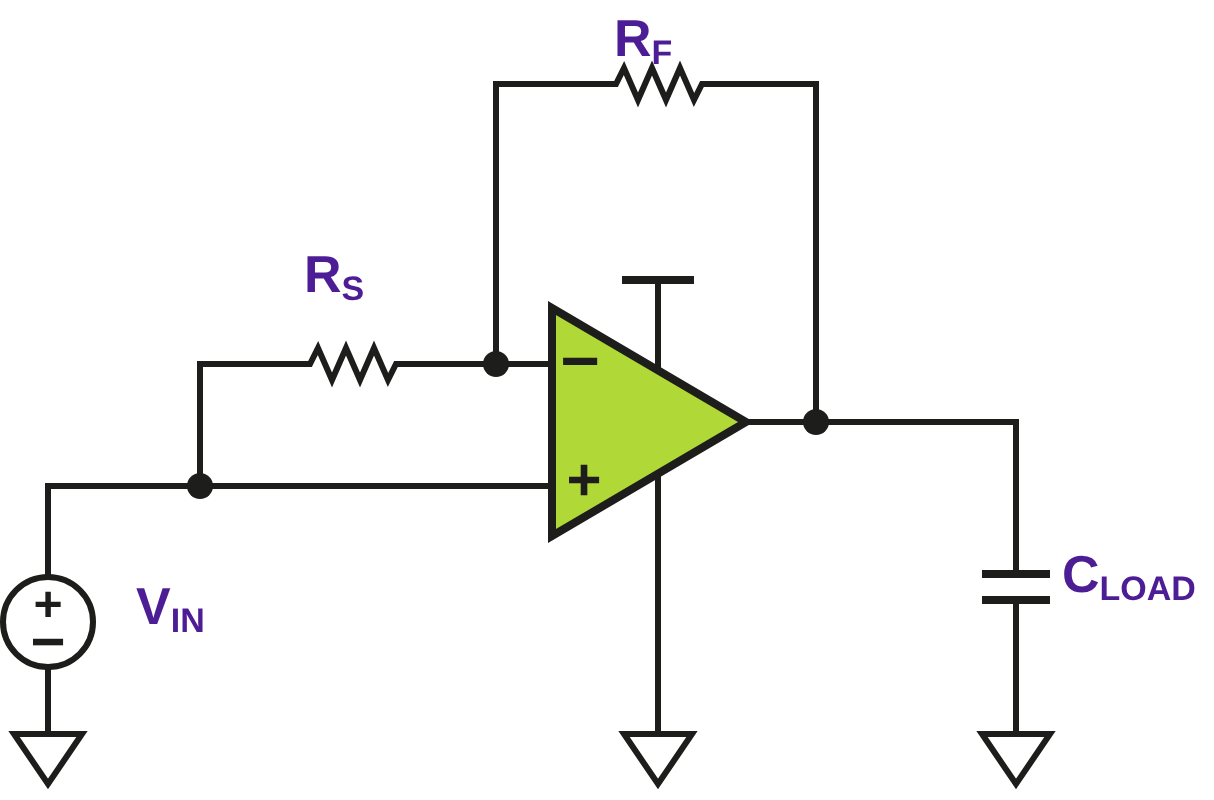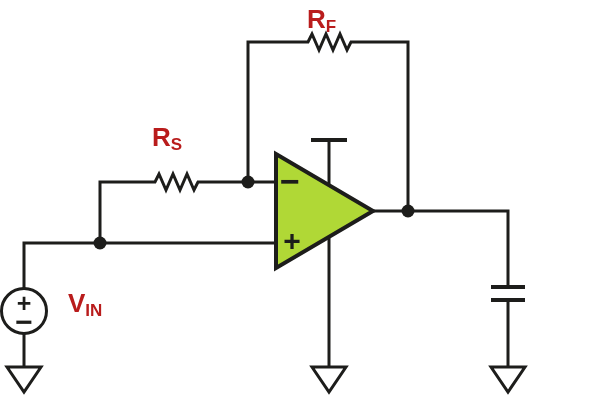--- a/index.html
+++ b/index.html
@@ -2,21 +2,21 @@
 <html><head>
 <meta charset="utf-8">
 <style>
   html,body{margin:0;padding:0;background:#ffffff;}
   #stage{
     position:relative;width:607px;height:400px;background:#ffffff;
     font-family:"Liberation Sans",sans-serif;overflow:hidden;
   }
   #stage svg{position:absolute;left:0;top:0;}
   .lbl{
-    position:absolute;font-weight:bold;color:#b91c1c;line-height:1;
+    position:absolute;font-weight:bold;color:#4c1d95;line-height:1;
     white-space:nowrap;
   }
   .lbl .m{font-size:26px;}
   .lbl sub{font-size:17px;line-height:1;}
   .sign{
     position:absolute;font-weight:bold;color:#1d1d1b;line-height:1;
     transform:translate(-50%,-50%);
   }
   .sign-opamp-minus{font-size:34px;}
   .sign-opamp-plus{font-size:30px;}
@@ -66,20 +66,23 @@
 
   <div class="lbl" style="left:152px;top:124px">
     <span class="m">R</span><sub>S</sub>
   </div>
 
   <div class="lbl" style="left:68px;top:290px">
     <span class="m">V</span><sub>IN</sub>
   </div>
 
 
+  <div class="lbl" style="left:531px;top:274px">
+    <span class="m">C</span><sub>LOAD</sub>
+  </div>
 
   <span class="sign sign-opamp-minus" style="left:290px;top:181px">−</span>
   <span class="sign sign-opamp-plus" style="left:292px;top:241px">+</span>
 
   <span class="sign sign-src-plus" style="left:24px;top:303px">+</span>
   <span class="sign sign-src-minus" style="left:24px;top:322px">−</span>
 
 </div>
 
 </body></html>

